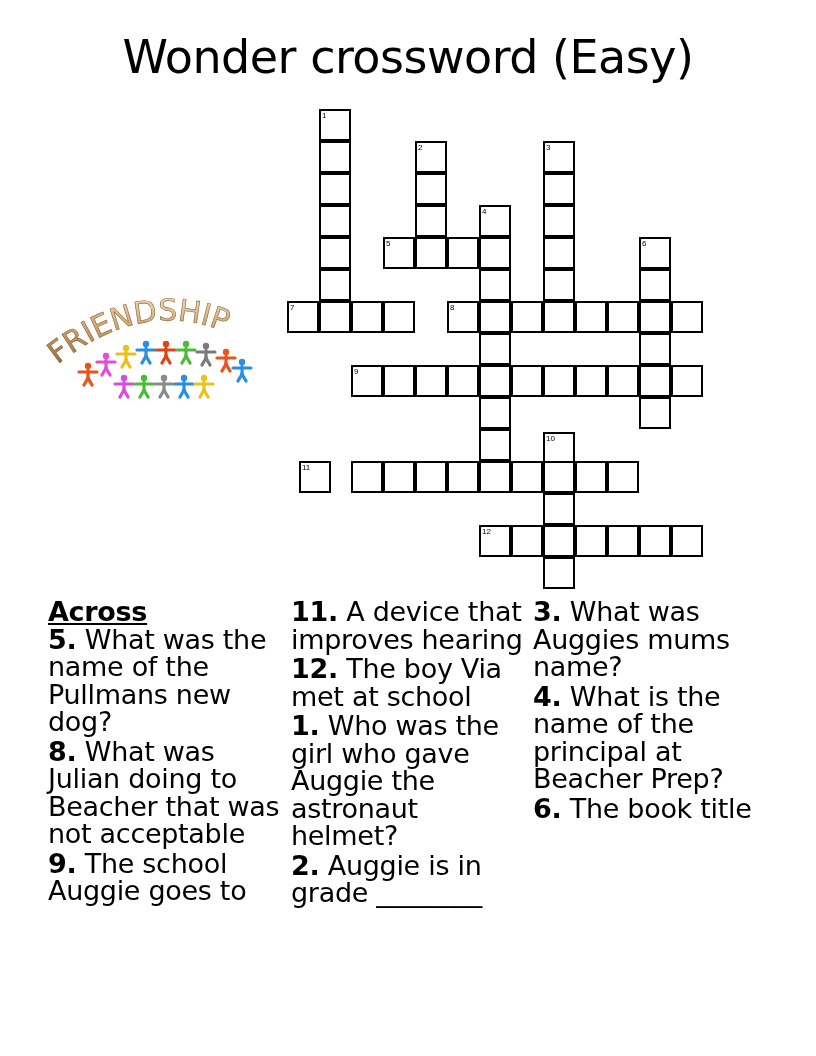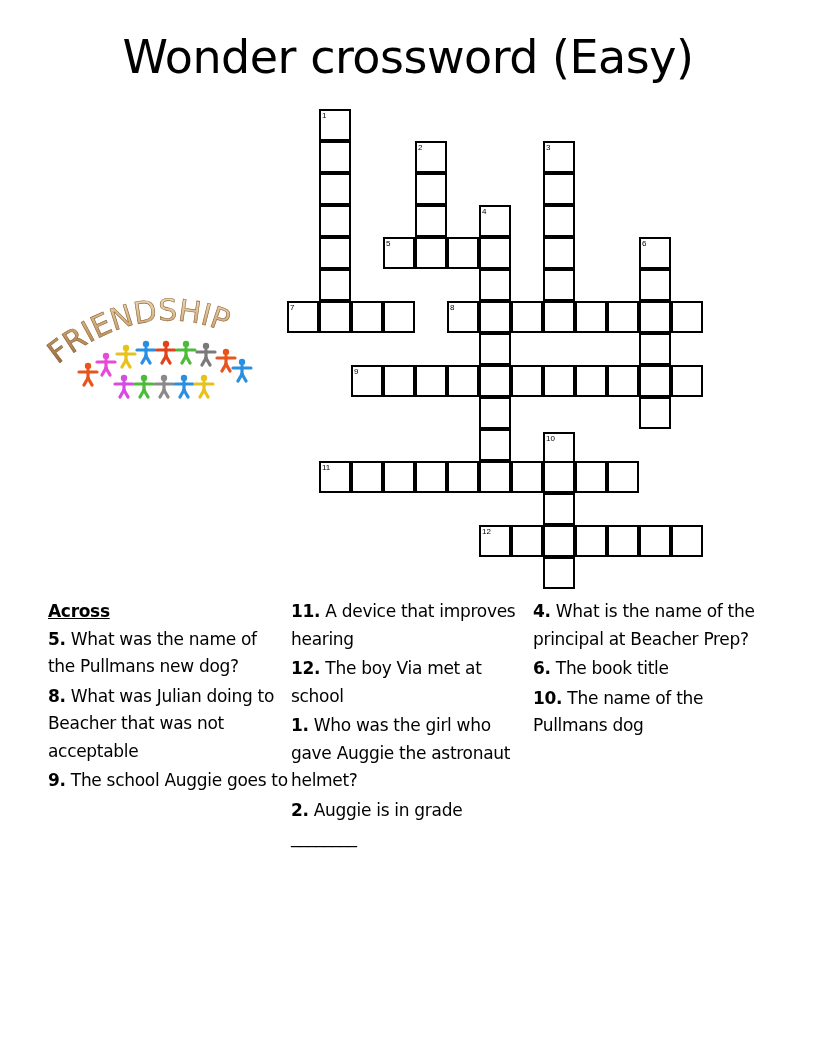--- a/index.html
+++ b/index.html
@@ -2,21 +2,21 @@
 <html><head>
   <meta charset="utf-8">
   <style>
     html, body { margin: 0; padding: 0; background: #ffffff; }
     body { width: 816px; height: 1056px; position: relative; overflow: hidden; font-family: "DejaVu Sans", sans-serif; color: #000; }
     .title { position: absolute; left: 0; width: 816px; top: 30px; text-align: center; font-size: 46px; font-family: "DejaVu Sans", sans-serif; letter-spacing: -0.5px; }
     .grid { position: absolute; left: 0; top: 0; width: 816px; height: 600px; }
     .cell { position: absolute; width: 32px; height: 32px; box-sizing: border-box; border: 2px solid #000; background: #fff; margin-left: -1px; margin-top: -1px; }
     .cell .num { position: absolute; left: 1px; top: 0px; font-size: 8px; line-height: 9px; font-family: "Liberation Sans", sans-serif; }
     .logo { position: absolute; left: 46px; top: 298px; width: 236px; height: 104px; }
-    .clues { position: absolute; top: 598px; font-size: 17px; line-height: 27.5px; font-family: "DejaVu Sans", sans-serif; letter-spacing: -0.3px; }
+    .clues { position: absolute; top: 598px; font-size: 27px; line-height: 27.5px; font-family: "DejaVu Sans", sans-serif; letter-spacing: -0.3px; }
     .clues .heading { font-weight: bold; text-decoration: underline; }
     .clues .clue { margin: 0 0 2px 0; }
     .clues .cnum { font-weight: bold; }
     .col1 { left: 48px; width: 240px; }
     .col2 { left: 291px; width: 240px; }
     .col3 { left: 533px; width: 240px; }
   </style>
 </head>
 <body>
 
@@ -208,21 +208,21 @@
     <div class="cell" style="left: 576px; top: 366px;"></div>
     <div class="cell" style="left: 608px; top: 366px;"></div>
     <div class="cell" style="left: 672px; top: 366px;"></div>
     <div class="cell" style="left: 544px; top: 433px;">
       <span class="num">10</span>
     </div>
     <div class="cell" style="left: 544px; top: 462px;"></div>
     <div class="cell" style="left: 544px; top: 494px;"></div>
     <div class="cell" style="left: 544px; top: 526px;"></div>
     <div class="cell" style="left: 544px; top: 558px;"></div>
-    <div class="cell" style="left: 320px; top: 462px;">
+    <div class="cell" style="left: 300px; top: 462px;">
       <span class="num">11</span>
     </div>
     <div class="cell" style="left: 352px; top: 462px;"></div>
     <div class="cell" style="left: 384px; top: 462px;"></div>
     <div class="cell" style="left: 416px; top: 462px;"></div>
     <div class="cell" style="left: 448px; top: 462px;"></div>
     <div class="cell" style="left: 512px; top: 462px;"></div>
     <div class="cell" style="left: 576px; top: 462px;"></div>
     <div class="cell" style="left: 608px; top: 462px;"></div>
     <div class="cell" style="left: 480px; top: 526px;">
@@ -243,16 +243,16 @@
 </div>
 
 <div class="clues col2">
   <div class="clue"><span class="cnum">11.</span><span> A device that improves hearing</span></div>
   <div class="clue"><span class="cnum">12.</span><span> The boy Via met at school</span></div>
   <div class="clue"><span class="cnum">1.</span><span> Who was the girl who gave Auggie the astronaut helmet?</span></div>
   <div class="clue"><span class="cnum">2.</span><span> Auggie is in grade ________</span></div>
 </div>
 
 <div class="clues col3">
+  <div class="clue"><span class="cnum">3.</span><span> What was Auggies mums name?</span></div>
   <div class="clue"><span class="cnum">4.</span><span> What is the name of the principal at Beacher Prep?</span></div>
   <div class="clue"><span class="cnum">6.</span><span> The book title</span></div>
-  <div class="clue"><span class="cnum">10.</span><span> The name of the Pullmans dog</span></div>
 </div>
 
 </body></html>

